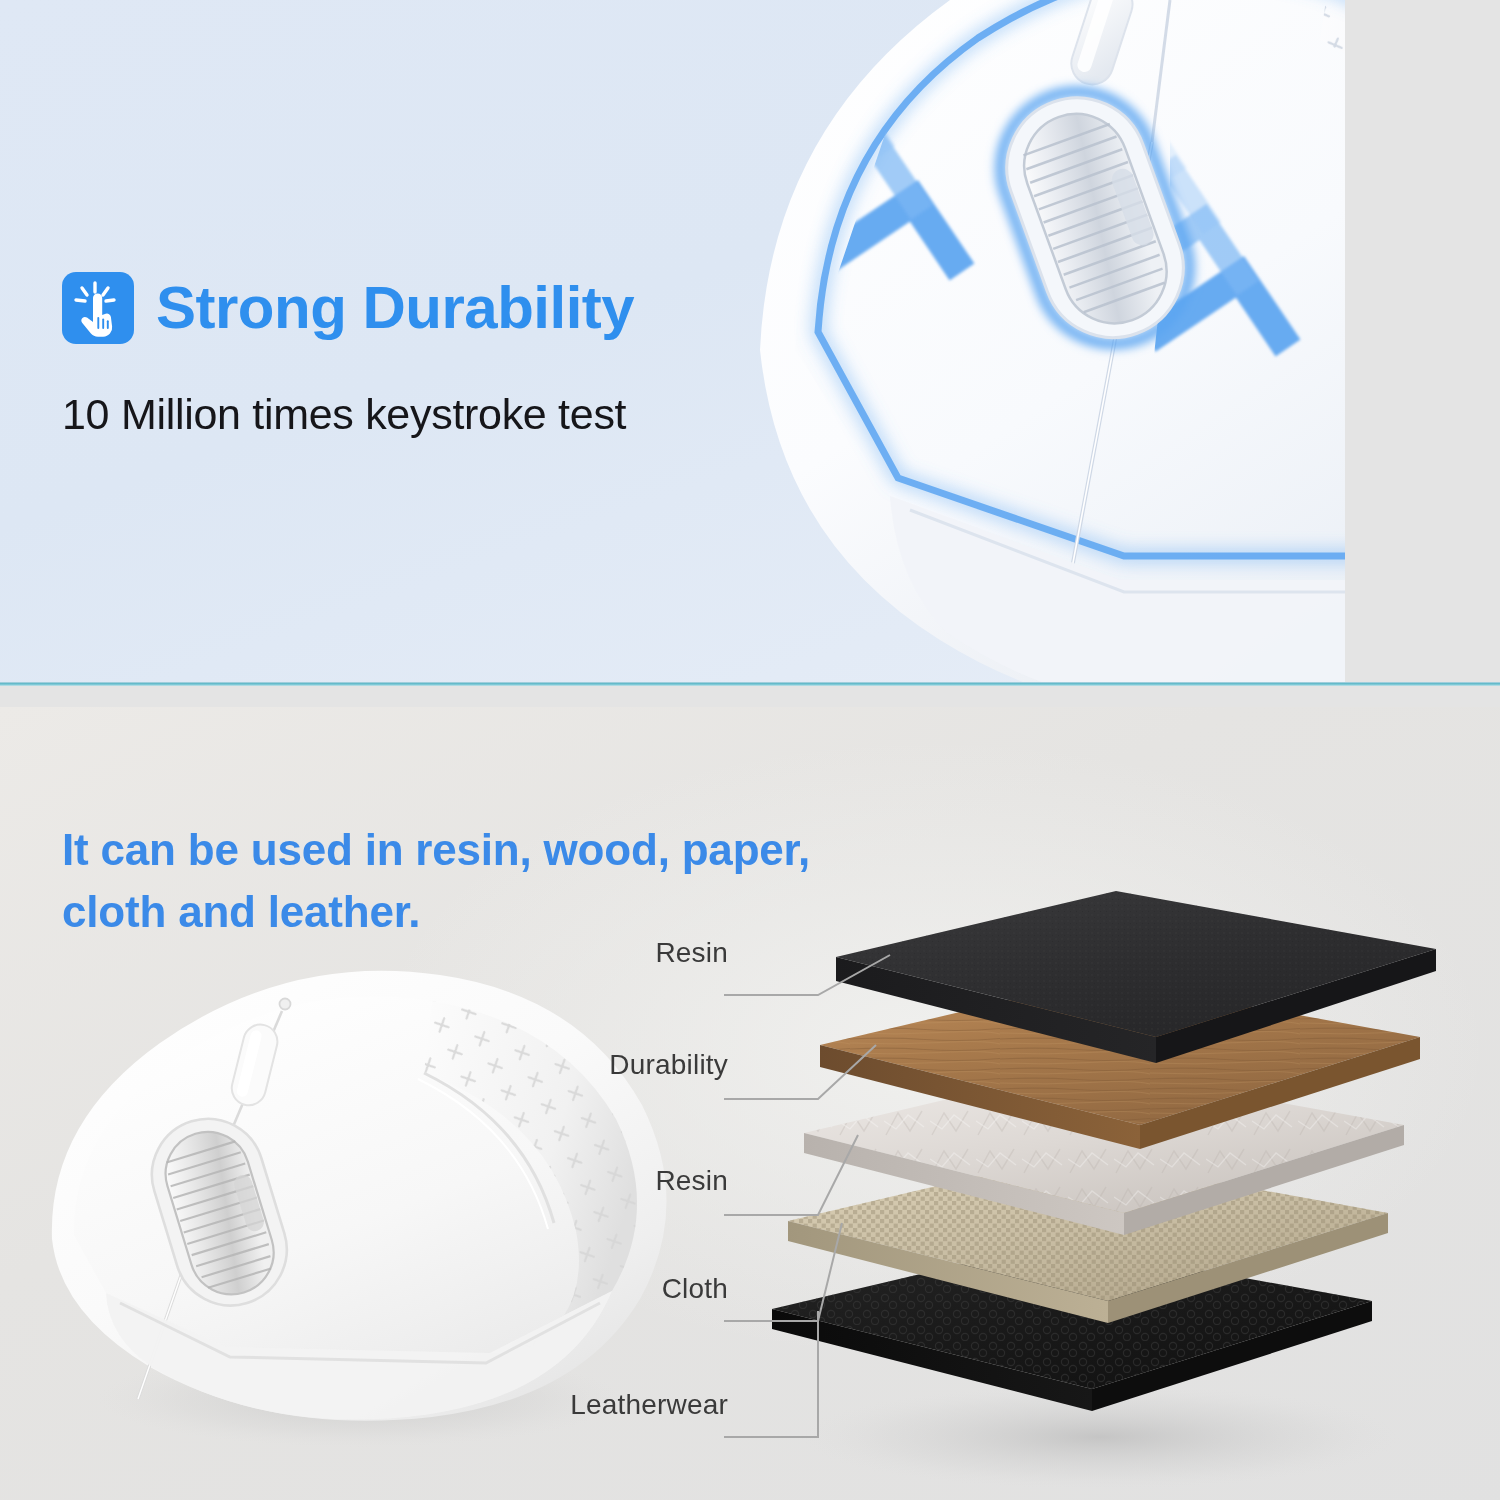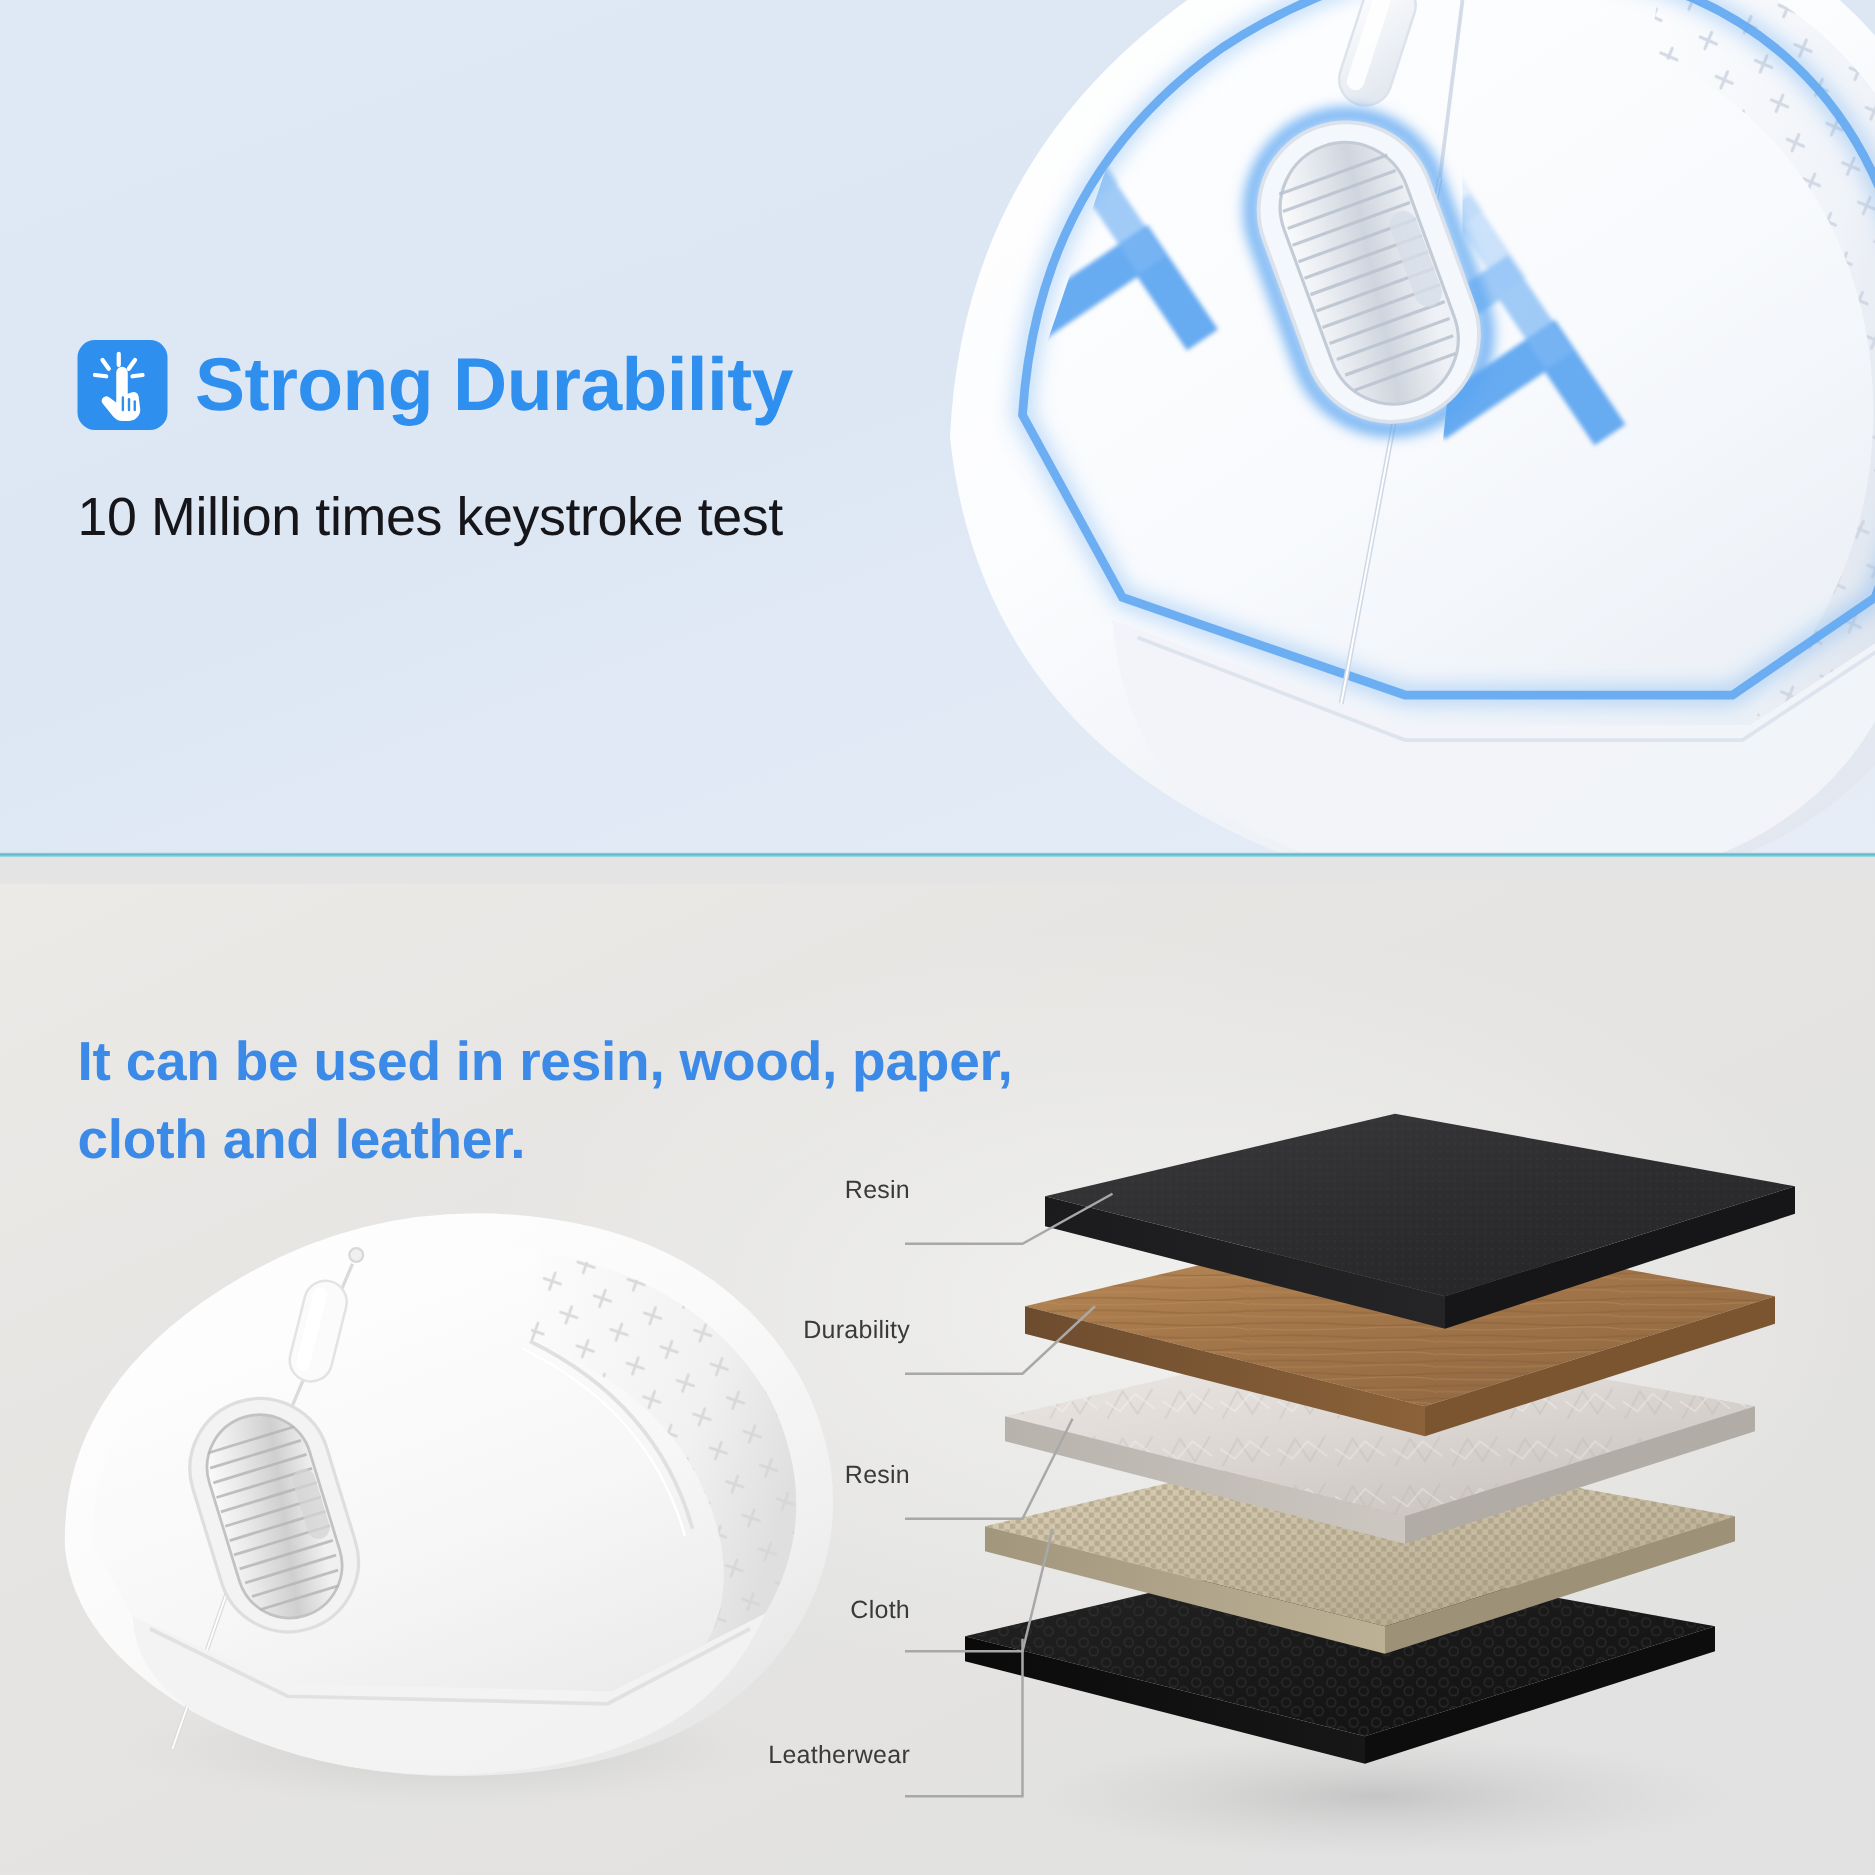--- a/index.html
+++ b/index.html
@@ -6,21 +6,21 @@
   html,body { width:1500px; height:1500px; }
   body {
     font-family:"Liberation Sans", sans-serif;
     background:#e4e4e4;
     overflow:hidden;
     position:relative;
   }
 
   
   #top-panel{
-    position:absolute; left:0; top:0; width:1500px; height:684px;
+    position:absolute; left:0; top:0; width:1345px; height:684px;
     background:linear-gradient(160deg,#dfe8f5 0%,#dde7f4 45%,#e6edf7 100%);
     overflow:hidden;
   }
   #divider{
     position:absolute; left:0; top:682px; width:1500px; height:4px;
     background:linear-gradient(to bottom,#bcd7e4 0%,#5fb8c8 40%,#8fd2dd 75%,#cfe3ea 100%);
     z-index:6;
   }
 
   
@@ -66,21 +66,21 @@
     position:absolute; left:20px; top:240px; width:680px; height:520px;
     pointer-events:none;
   }
 
   
   #material-stack{
     position:absolute; left:700px; top:170px; width:800px; height:620px;
   }
   #stack-svg{ position:absolute; left:0; top:0; }
   .mat-label{
-    position:absolute; font-size:20px; color:#3a3a3a;
+    position:absolute; font-size:28px; color:#3a3a3a;
     letter-spacing:0.2px; white-space:nowrap;
   }
 </style>
 </head>
 <body>
 
 <div id="top-panel">
 
   <svg id="hero-mouse" viewBox="0 0 900 880" xmlns="http://www.w3.org/2000/svg">
     <defs>

